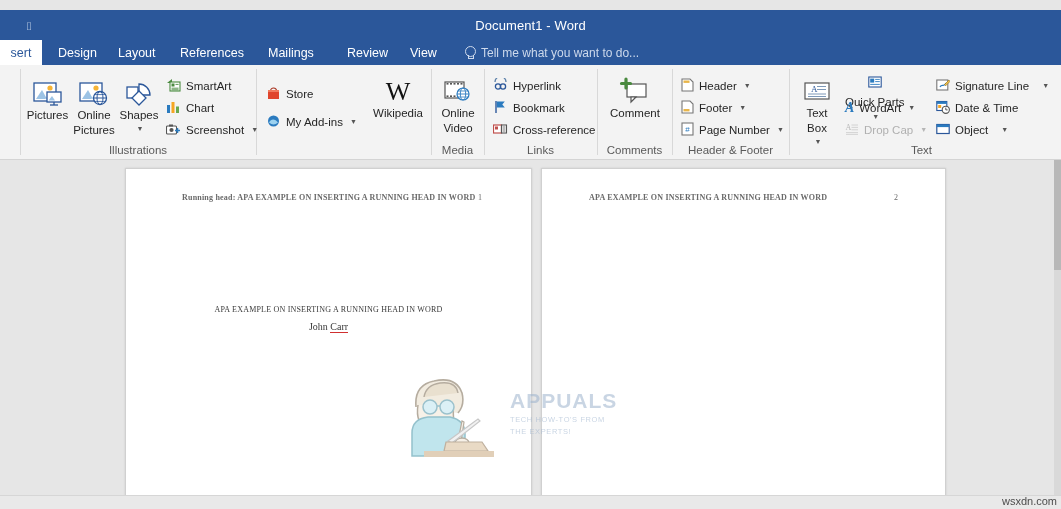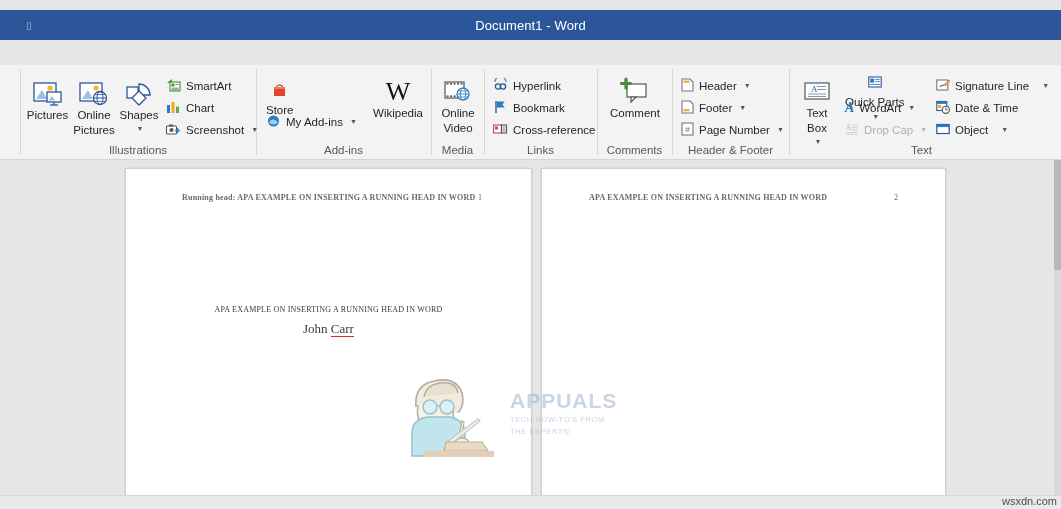--- a/index.html
+++ b/index.html
@@ -137,21 +137,21 @@
     font-family: "Liberation Serif", serif;
     font-size: 8px; color: #6a6a6a;
   }
   .doc-center {
     position: absolute; left: 0; width: 100%;
     text-align: center;
     font-family: "Liberation Serif", serif;
     color: #3a3a3a; white-space: nowrap;
   }
   .doc-title { top: 136px; font-size: 8px; letter-spacing: .2px; }
-  .doc-author { top: 152px; font-size: 13px; }
+  .doc-author { top: 152px; font-size: 10px; }
   .doc-univ  { top: 167px; font-size: 7px; }
   .misspell {
     border-bottom: 1.5px solid #d03030;
     text-decoration-style: wavy;
   }
 
   
   .watermark {
     position: absolute; left: 402px; top: 203px;
     width: 230px; height: 95px;
@@ -190,20 +190,33 @@
 </head>
 <body>
 
 <div id="app">
 
   <div class="titlebar">
     <div class="qat">⌷</div>
     <div class="title-text">Document1 - Word</div>
   </div>
 
+  <div class="tabstrip">
+    <div class="tab active" style="left:0px;width:42px;">sert</div>
+    <div class="tab" style="left:48px;">Design</div>
+    <div class="tab" style="left:108px;">Layout</div>
+    <div class="tab" style="left:170px;">References</div>
+    <div class="tab" style="left:258px;">Mailings</div>
+    <div class="tab" style="left:337px;">Review</div>
+    <div class="tab" style="left:400px;">View</div>
+    <div class="tellme" style="left:464px;">
+      <span class="bulb"></span>
+      <span>Tell me what you want to do...</span>
+    </div>
+  </div>
 
   <div class="ribbon">
     <div class="rib-body">
 
       <div class="group-sep" style="left:20px;"></div>
       <div class="group-sep" style="left:256px;"></div>
       <div class="group-sep" style="left:431px;"></div>
       <div class="group-sep" style="left:484px;"></div>
       <div class="group-sep" style="left:597px;"></div>
       <div class="group-sep" style="left:672px;"></div>
@@ -286,21 +299,21 @@
             <rect x="0.5" y="4" width="10" height="8" rx="1" fill="#fff" stroke="#555" stroke-width="1.1"></rect>
             <rect x="3" y="2.5" width="4" height="2" fill="#555"></rect>
             <circle cx="5.5" cy="8" r="2.1" fill="#555"></circle>
             <path d="M11.5 6 v5 M9 8.5 h5" stroke="#2b7bbf" stroke-width="1.5"></path>
           </svg>
         </span>
         <span>Screenshot</span>
         <span class="caret">▼</span>
       </div>
 
-      <div class="smbtn" style="left:266px; top:18px;flex-direction:column;">
+      <div class="smbtn" style="left:266px; top:18px;">
         <span>
           <svg width="15" height="14" viewBox="0 0 15 14">
             <path d="M2 5 h11 v8 h-11 z" fill="#e0452c"></path>
             <path d="M4.5 5 a3 3 0 0 1 6 0" fill="none" stroke="#a8331f" stroke-width="1.2"></path>
             <rect x="2" y="4" width="11" height="2" fill="#f07a5e"></rect>
           </svg>
         </span>
         <span>Store</span>
       </div>
 
@@ -517,21 +530,20 @@
             <rect x="0.8" y="2.5" width="12.4" height="2.6" fill="#2b7bbf"></rect>
           </svg>
         </span>
         <span>Object</span>
         <span class="caret" style="margin-left:8px;">▼</span>
       </div>
     </div>
 
     <div class="rib-labels">
       <div class="group-label" style="left:20px;  width:236px;">Illustrations</div>
-      <div class="group-label" style="left:256px; width:175px;">Add-ins</div>
       <div class="group-label" style="left:431px; width:53px;">Media</div>
       <div class="group-label" style="left:484px; width:113px;">Links</div>
       <div class="group-label" style="left:597px; width:75px;">Comments</div>
       <div class="group-label" style="left:672px; width:117px;">Header &amp; Footer</div>
       <div class="group-label" style="left:789px; width:265px;">Text</div>
     </div>
   </div>
 
   <div class="canvas">
 

